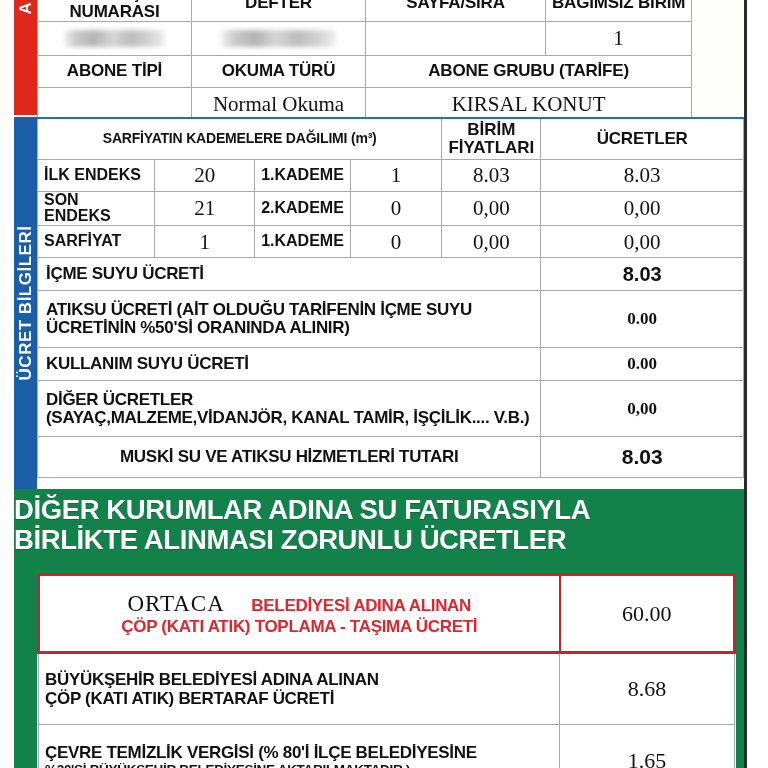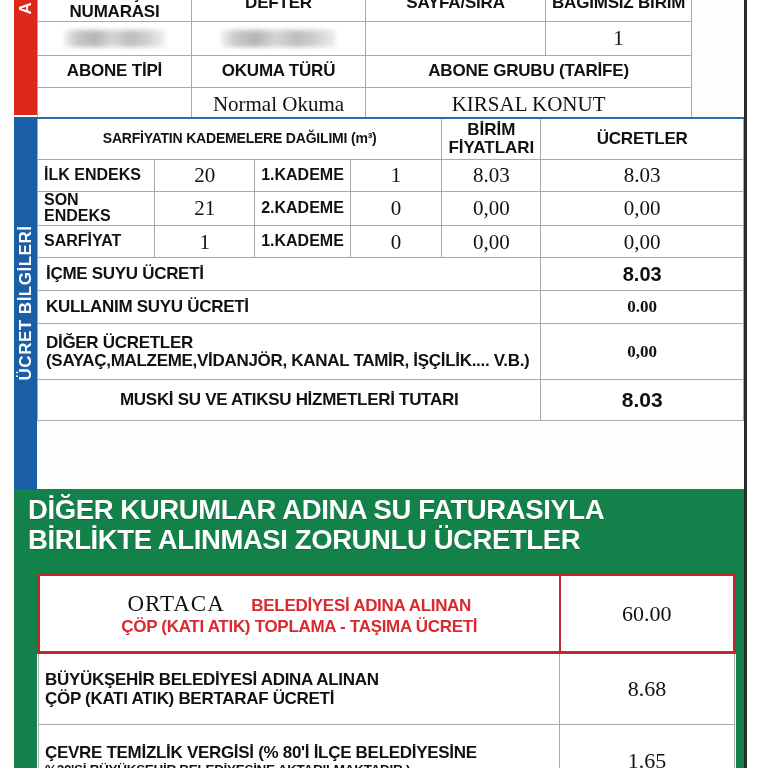--- a/index.html
+++ b/index.html
@@ -135,21 +135,21 @@
     position: absolute;
     left: 14px;
     right: 24px;
     top: 489px;
     height: 279px;
     background: #12814a;
     z-index: 25;
     padding: 0;
   }
   .green-title {
-    padding: 6px 0 4px 14px;
+    padding: 6px 0 4px 0;
     color: #ffffff;
     font-size: 27.5px;
     font-weight: bold;
     line-height: 1.08;
     letter-spacing: -0.4px;
     text-shadow: 0 1px 0 rgba(0,0,0,0.18);
   }
   .green-title div { white-space: nowrap; }
 
   .gbox {
@@ -270,20 +270,27 @@
       <td class="serif">1</td>
       <td style="font-size:16px">1.KADEME</td>
       <td class="serif">0</td>
       <td class="serif">0,00</td>
       <td class="serif">0,00</td>
     </tr>
 
     <tr>
       <td class="fee-lbl" colspan="5" style="height:33px">İÇME SUYU ÜCRETİ</td>
       <td class="fee-val bold">8.03</td>
+    </tr>
+    <tr>
+      <td class="fee-lbl" colspan="5" style="height:57px">
+        <span>ATIKSU ÜCRETİ (AİT OLDUĞU TARİFENİN İÇME SUYU</span><br>
+        <span>ÜCRETİNİN %50'Sİ ORANINDA ALINIR)</span>
+      </td>
+      <td class="fee-val">0.00</td>
     </tr>
     <tr>
       <td class="fee-lbl" colspan="5" style="height:33px">KULLANIM SUYU ÜCRETİ</td>
       <td class="fee-val">0.00</td>
     </tr>
     <tr>
       <td class="fee-lbl" colspan="5" style="height:56px">
         <span>DİĞER ÜCRETLER</span><br>
         <span>(SAYAÇ,MALZEME,VİDANJÖR, KANAL TAMİR, İŞÇİLİK.... V.B.)</span>
       </td>

